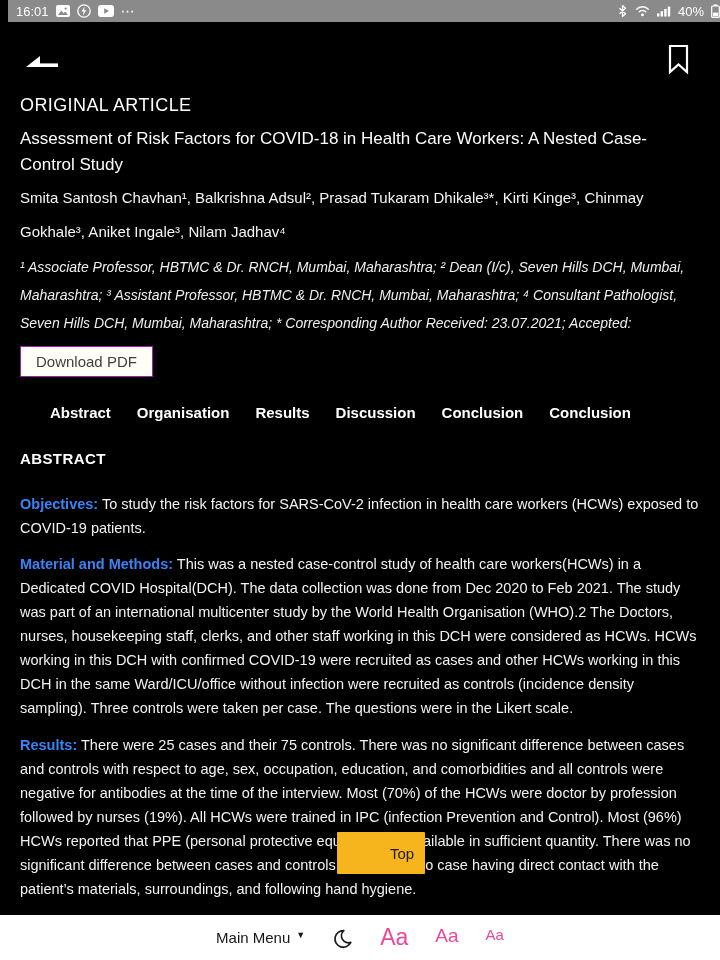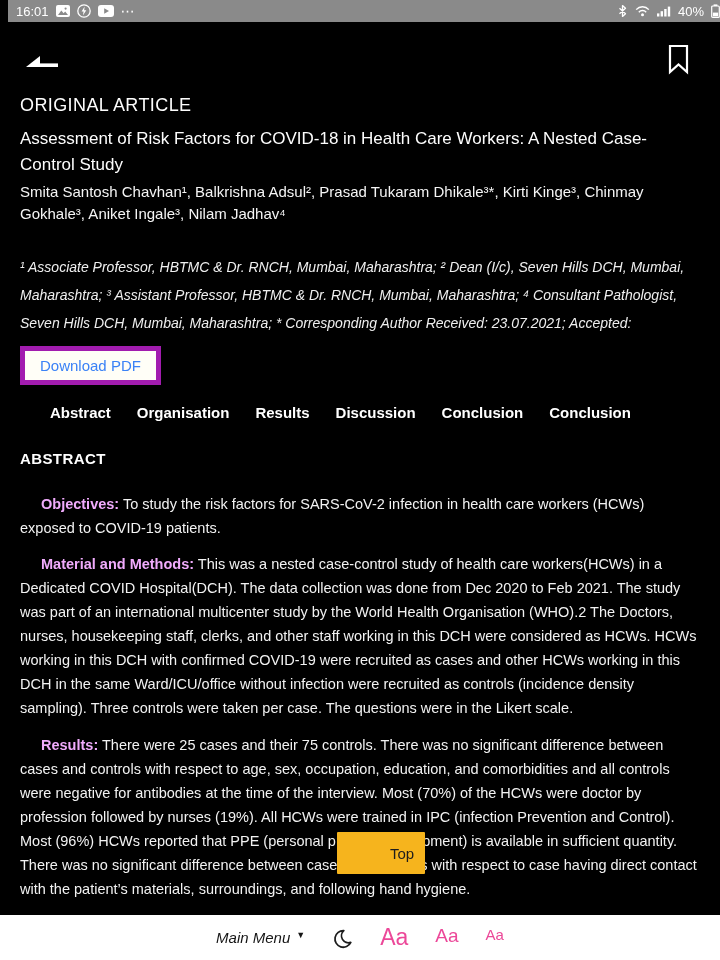--- a/index.html
+++ b/index.html
@@ -17,48 +17,48 @@
   }
   .sb-group{display:flex;align-items:center;gap:7px;}
   .sb-icon{display:inline-flex;align-items:center;}
   .sb-more{font-size:14px;letter-spacing:1px;line-height:10px;}
   
   .back-btn{position:absolute;left:24px;top:50px;z-index:5;cursor:pointer;}
   .bookmark-btn{position:absolute;right:30px;top:44px;z-index:5;cursor:pointer;}
   
   .kicker{position:absolute;top:95px;left:20px;right:20px;color:#fdfdfd;font-size:18px;letter-spacing:.4px;}
   .title{position:absolute;top:126px;left:20px;right:20px;color:#fdfdfd;font-size:17px;line-height:26px;font-weight:400;}
-  .authors{position:absolute;top:181px;left:20px;right:20px;color:#f5f5f5;font-size:15px;line-height:22px;}
+  .authors{position:absolute;top:181px;left:20px;right:20px;color:#f5f5f5;font-size:15px;line-height:34px;}
   .affiliations{position:absolute;top:253px;left:20px;right:20px;color:#efefef;font-size:14px;line-height:28px;font-style:italic;}
   .download-btn{
     position:absolute;top:346px;left:20px;display:inline-block;
-    background:#fffef7;border:5px solid #a21caf;color:#3b82f6;
+    background:#fffef7;border:1px solid #a21caf;color:#404040;
     font-size:15px;padding:6px 15px;cursor:pointer;font-family:"Liberation Sans",sans-serif;text-align:center;
   }
   .nav-row{position:absolute;top:404px;left:50px;right:20px;display:flex;gap:26px;}
   .nav-link{color:#fff;font-size:15px;font-weight:bold;text-decoration:none;cursor:pointer;white-space:nowrap;}
   .abs-heading{position:absolute;top:450px;left:20px;right:20px;color:#fff;font-size:15px;font-weight:bold;letter-spacing:.4px;}
   .para{color:#f2f2f2;font-size:14.5px;line-height:24px;position:absolute;left:20px;right:20px;overflow:hidden;}
-  .para b{color:#f0abfc;margin-left:21px;}
+  .para b{color:#3b82f6;}
   .p1{top:477px;max-height:50px;}
   .p2{top:537px;max-height:170px;}
   .p3{top:718px;max-height:172px;}
   .p4{top:899px;max-height:60px;}
   
   .top-btn{
     position:absolute;left:337px;top:832px;width:46px;height:42px;
     background:#f6b41d;color:#1d1d1d;display:flex;align-items:center;justify-content:center;
     font-size:15px;z-index:8;cursor:pointer;border-radius:1px;padding-left:42px;
   }
   
   .bottom-bar{
     position:absolute;top:915px;left:0;width:720px;height:45px;background:#ffffff;
     display:flex;align-items:center;justify-content:center;gap:27px;z-index:10;color:#151515;
   }
-  .main-menu{display:flex;align-items:flex-start;gap:6px;font-size:15px;cursor:pointer;font-style:italic;}
+  .main-menu{display:flex;align-items:flex-start;gap:6px;font-size:15px;cursor:pointer;}
   .menu-caret{font-size:9px;position:relative;top:1px;}
   .dark-toggle{display:inline-flex;cursor:pointer;position:relative;top:1px;}
   .fs-btn{cursor:pointer;line-height:1;color:#ec4899;}
   .fs-large{font-size:23px;}
   .fs-medium{font-size:19px;position:relative;top:-2px;}
   .fs-small{font-size:15px;position:relative;top:-3px;}
 </style>
 </head>
 <body>
 

